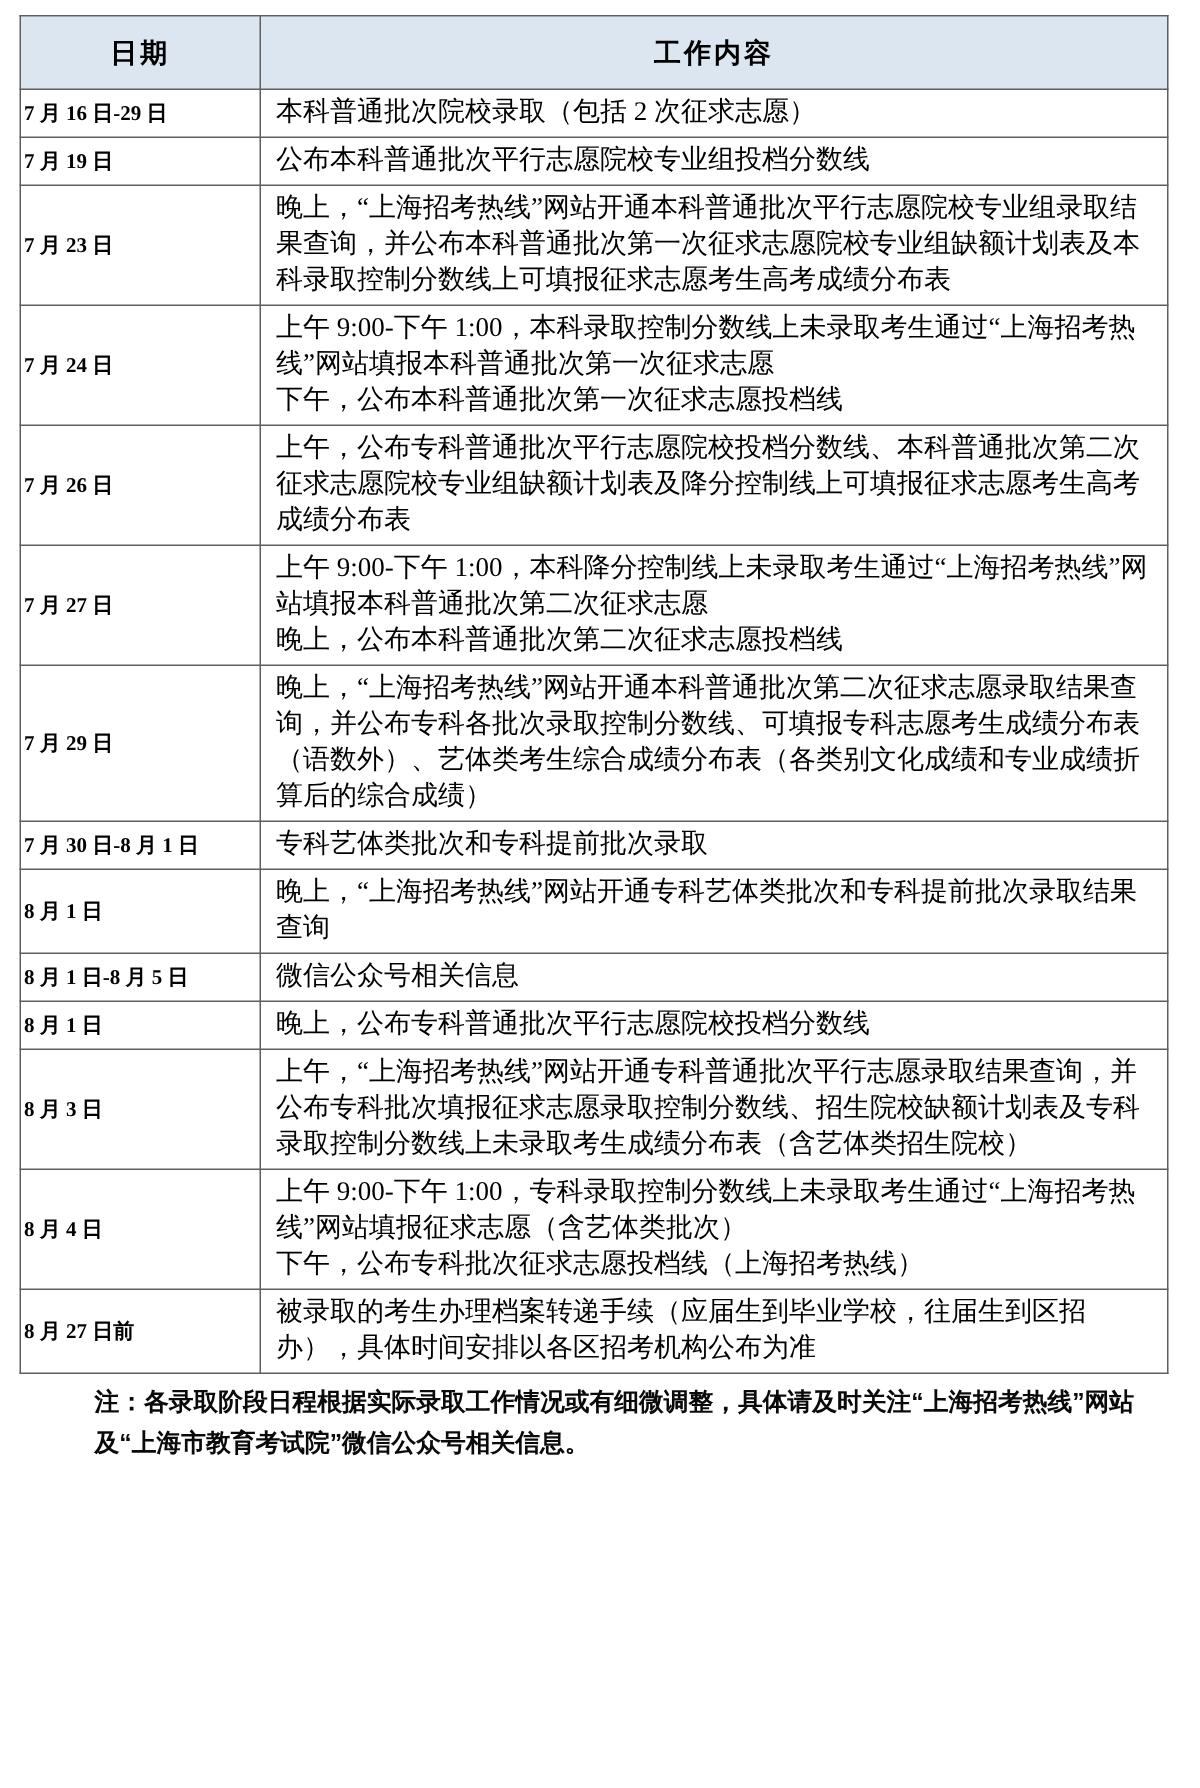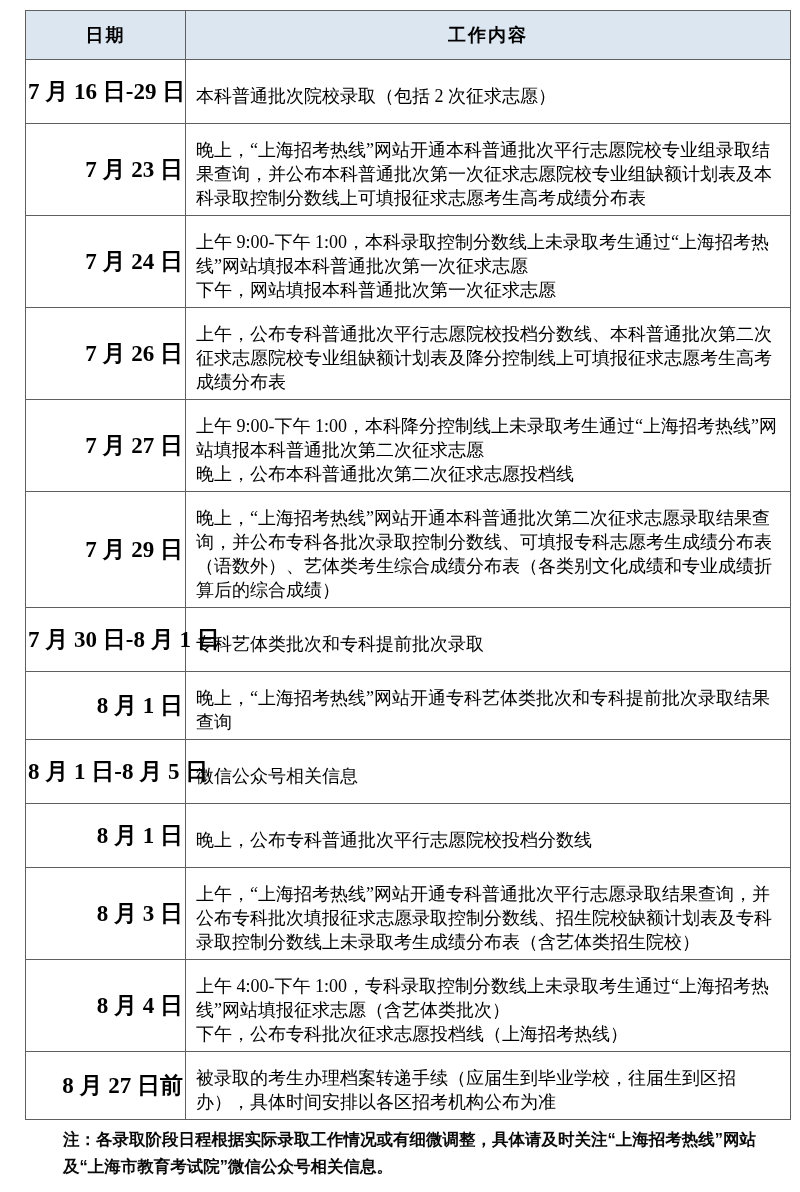--- a/index.html
+++ b/index.html
@@ -14,50 +14,50 @@
   }
   .page {
     width: 800px;
     height: 1192px;
     position: relative;
   }
   table.schedule {
     border-collapse: collapse;
     table-layout: fixed;
     width: 765px;
-    margin: 10px 0 0 25px;
+    margin: 10px 0 0 13px;
   }
   table.schedule th,
   table.schedule td {
     border: 1px solid #5f5f5f;
   }
   table.schedule th {
     background: #dce6f1;
     font-size: 18px;
     font-weight: bold;
     text-align: center;
     padding: 12px 0;
     letter-spacing: 2px;
   }
   col.c-date { width: 160px; }
   col.c-content { width: 605px; }
   td.date-cell {
-    text-align: right;
+    text-align: left;
     vertical-align: middle;
     font-weight: bold;
-    font-size: 23px;
-    padding: 16px 2px;
+    font-size: 14px;
+    padding: 2px 2px;
     white-space: nowrap;
   }
   td.content-cell {
     font-size: 18px;
     line-height: 24px;
     vertical-align: middle;
     text-align: left;
-    padding: 14px 6px 5px 10px;
+    padding: 2px 6px 5px 10px;
   }
   td.content-cell .para {
     margin: 0;
   }
   .footnote {
     font-family: "Liberation Sans", "DejaVu Sans", sans-serif;
     font-weight: bold;
     font-size: 16.5px;
     line-height: 27px;
     margin: 6px 28px 0 63px;
@@ -81,30 +81,36 @@
       </tr>
     </thead>
     <tbody id="schedule-rows">
         <tr>
           <td class="date-cell">7 月 16 日-29 日</td>
           <td class="content-cell">
             <div class="para">本科普通批次院校录取（包括 2 次征求志愿）</div>
           </td>
         </tr>
         <tr>
+          <td class="date-cell">7 月 19 日</td>
+          <td class="content-cell">
+            <div class="para">公布本科普通批次平行志愿院校专业组投档分数线</div>
+          </td>
+        </tr>
+        <tr>
           <td class="date-cell">7 月 23 日</td>
           <td class="content-cell">
             <div class="para">晚上，“上海招考热线”网站开通本科普通批次平行志愿院校专业组录取结果查询，并公布本科普通批次第一次征求志愿院校专业组缺额计划表及本科录取控制分数线上可填报征求志愿考生高考成绩分布表</div>
           </td>
         </tr>
         <tr>
           <td class="date-cell">7 月 24 日</td>
           <td class="content-cell">
             <div class="para">上午 9:00-下午 1:00，本科录取控制分数线上未录取考生通过“上海招考热线”网站填报本科普通批次第一次征求志愿</div>
-            <div class="para">下午，网站填报本科普通批次第一次征求志愿</div>
+            <div class="para">下午，公布本科普通批次第一次征求志愿投档线</div>
           </td>
         </tr>
         <tr>
           <td class="date-cell">7 月 26 日</td>
           <td class="content-cell">
             <div class="para">上午，公布专科普通批次平行志愿院校投档分数线、本科普通批次第二次征求志愿院校专业组缺额计划表及降分控制线上可填报征求志愿考生高考成绩分布表</div>
           </td>
         </tr>
         <tr>
           <td class="date-cell">7 月 27 日</td>
@@ -145,21 +151,21 @@
         </tr>
         <tr>
           <td class="date-cell">8 月 3 日</td>
           <td class="content-cell">
             <div class="para">上午，“上海招考热线”网站开通专科普通批次平行志愿录取结果查询，并公布专科批次填报征求志愿录取控制分数线、招生院校缺额计划表及专科录取控制分数线上未录取考生成绩分布表（含艺体类招生院校）</div>
           </td>
         </tr>
         <tr>
           <td class="date-cell">8 月 4 日</td>
           <td class="content-cell">
-            <div class="para">上午 4:00-下午 1:00，专科录取控制分数线上未录取考生通过“上海招考热线”网站填报征求志愿（含艺体类批次）</div>
+            <div class="para">上午 9:00-下午 1:00，专科录取控制分数线上未录取考生通过“上海招考热线”网站填报征求志愿（含艺体类批次）</div>
             <div class="para">下午，公布专科批次征求志愿投档线（上海招考热线）</div>
           </td>
         </tr>
         <tr>
           <td class="date-cell">8 月 27 日前</td>
           <td class="content-cell">
             <div class="para">被录取的考生办理档案转递手续（应届生到毕业学校，往届生到区招办），具体时间安排以各区招考机构公布为准</div>
           </td>
         </tr>
       </tbody>

